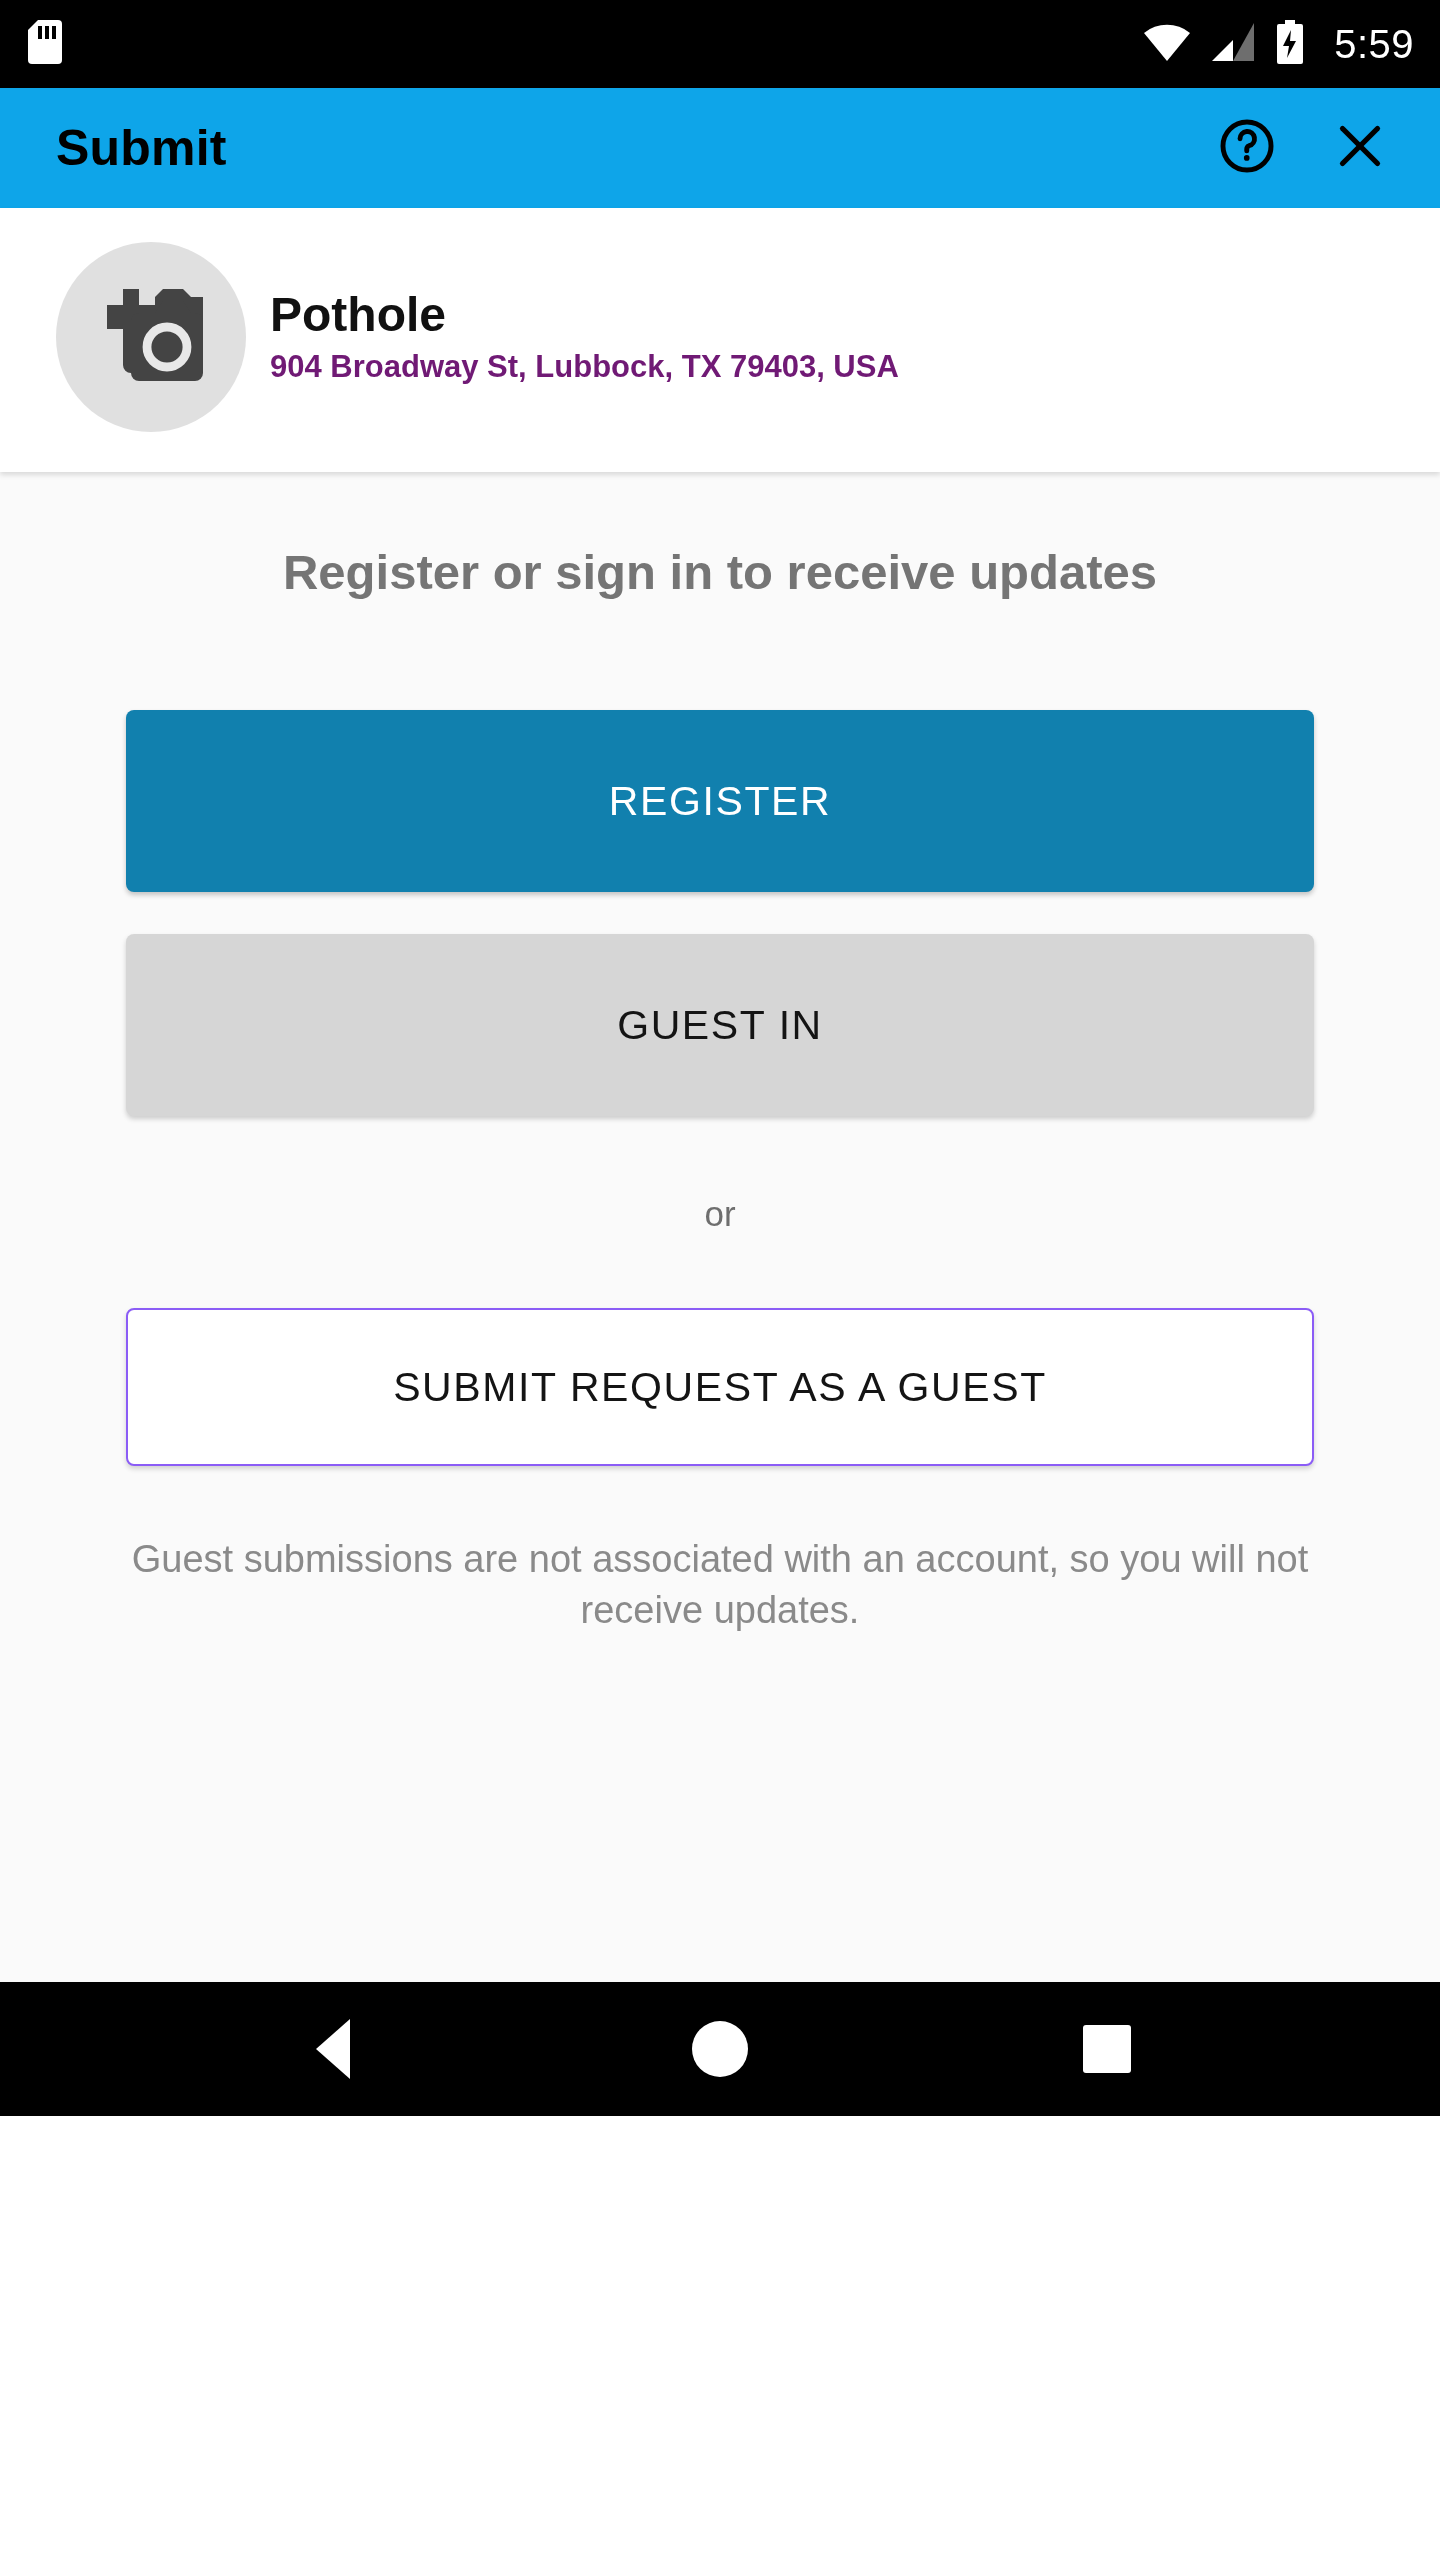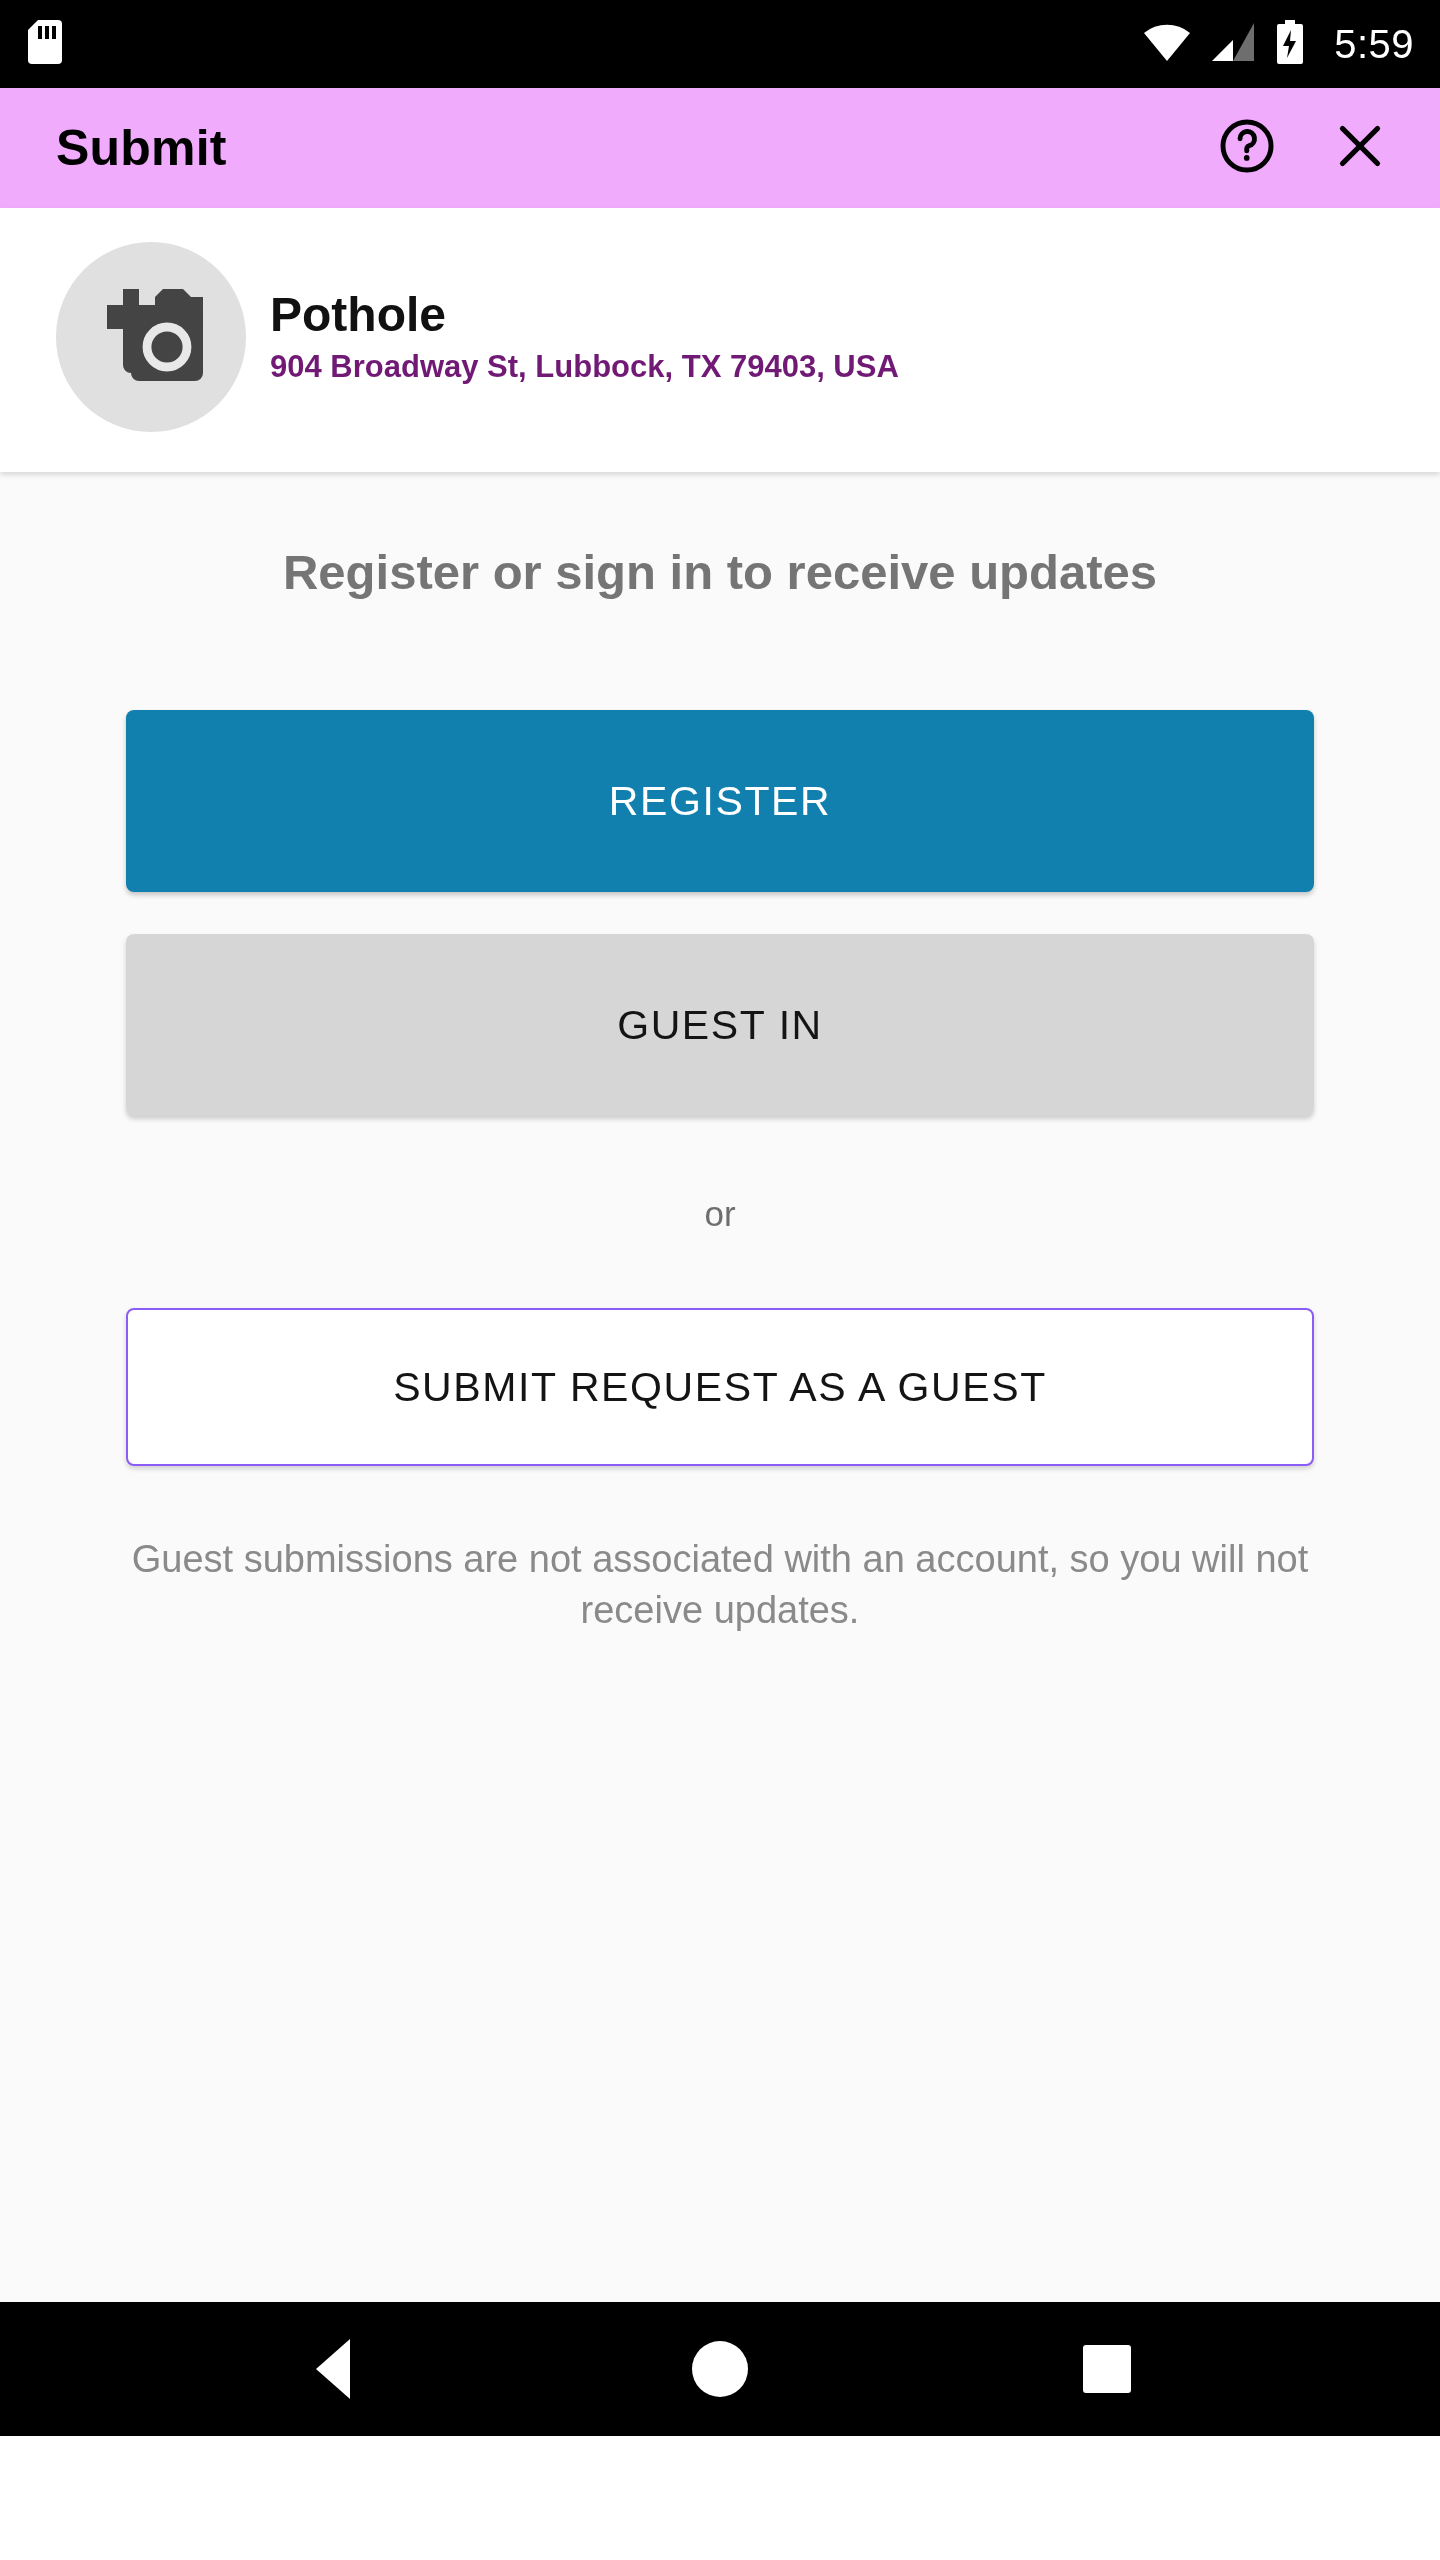--- a/index.html
+++ b/index.html
@@ -3,39 +3,39 @@
 <meta charset="utf-8">
 <style>
   * { margin:0; padding:0; box-sizing:border-box; }
   html, body { width:1440px; height:2560px; }
   body {
     font-family:"Liberation Sans", sans-serif;
     background:#ffffff;
     overflow:hidden;
     -webkit-font-smoothing:antialiased;
   }
-  .phone { position:relative; width:1440px; height:2436px; background:#fafafa; display:flex; flex-direction:column; }
+  .phone { position:relative; width:1440px; height:2116px; background:#fafafa; display:flex; flex-direction:column; }
 
   
   .statusbar {
     height:88px; background:#000; flex:none;
     display:flex; align-items:center; justify-content:space-between;
     padding:0 26px 0 28px;
   }
   .sb-left { display:flex; align-items:center; gap:14px; }
   .sb-right { display:flex; align-items:center; gap:22px; }
   .sb-time {
     color:#fff; font-size:40px; font-weight:400; letter-spacing:.5px;
     margin-left:8px; line-height:1;
   }
   .ico { display:block; }
 
   
   .appbar {
-    background:#f0abfc; flex:none; height:120px;
+    background:#0ea5e9; flex:none; height:120px;
     display:flex; align-items:center; justify-content:space-between;
     padding:0 50px 0 56px;
   }
   .appbar-title { font-size:50px; font-weight:700; color:#000; letter-spacing:.2px; }
   .appbar-actions { display:flex; align-items:center; gap:52px; }
 
   
   .request-card {
     background:#fff; flex:none;
     padding:34px 56px 40px 56px;

